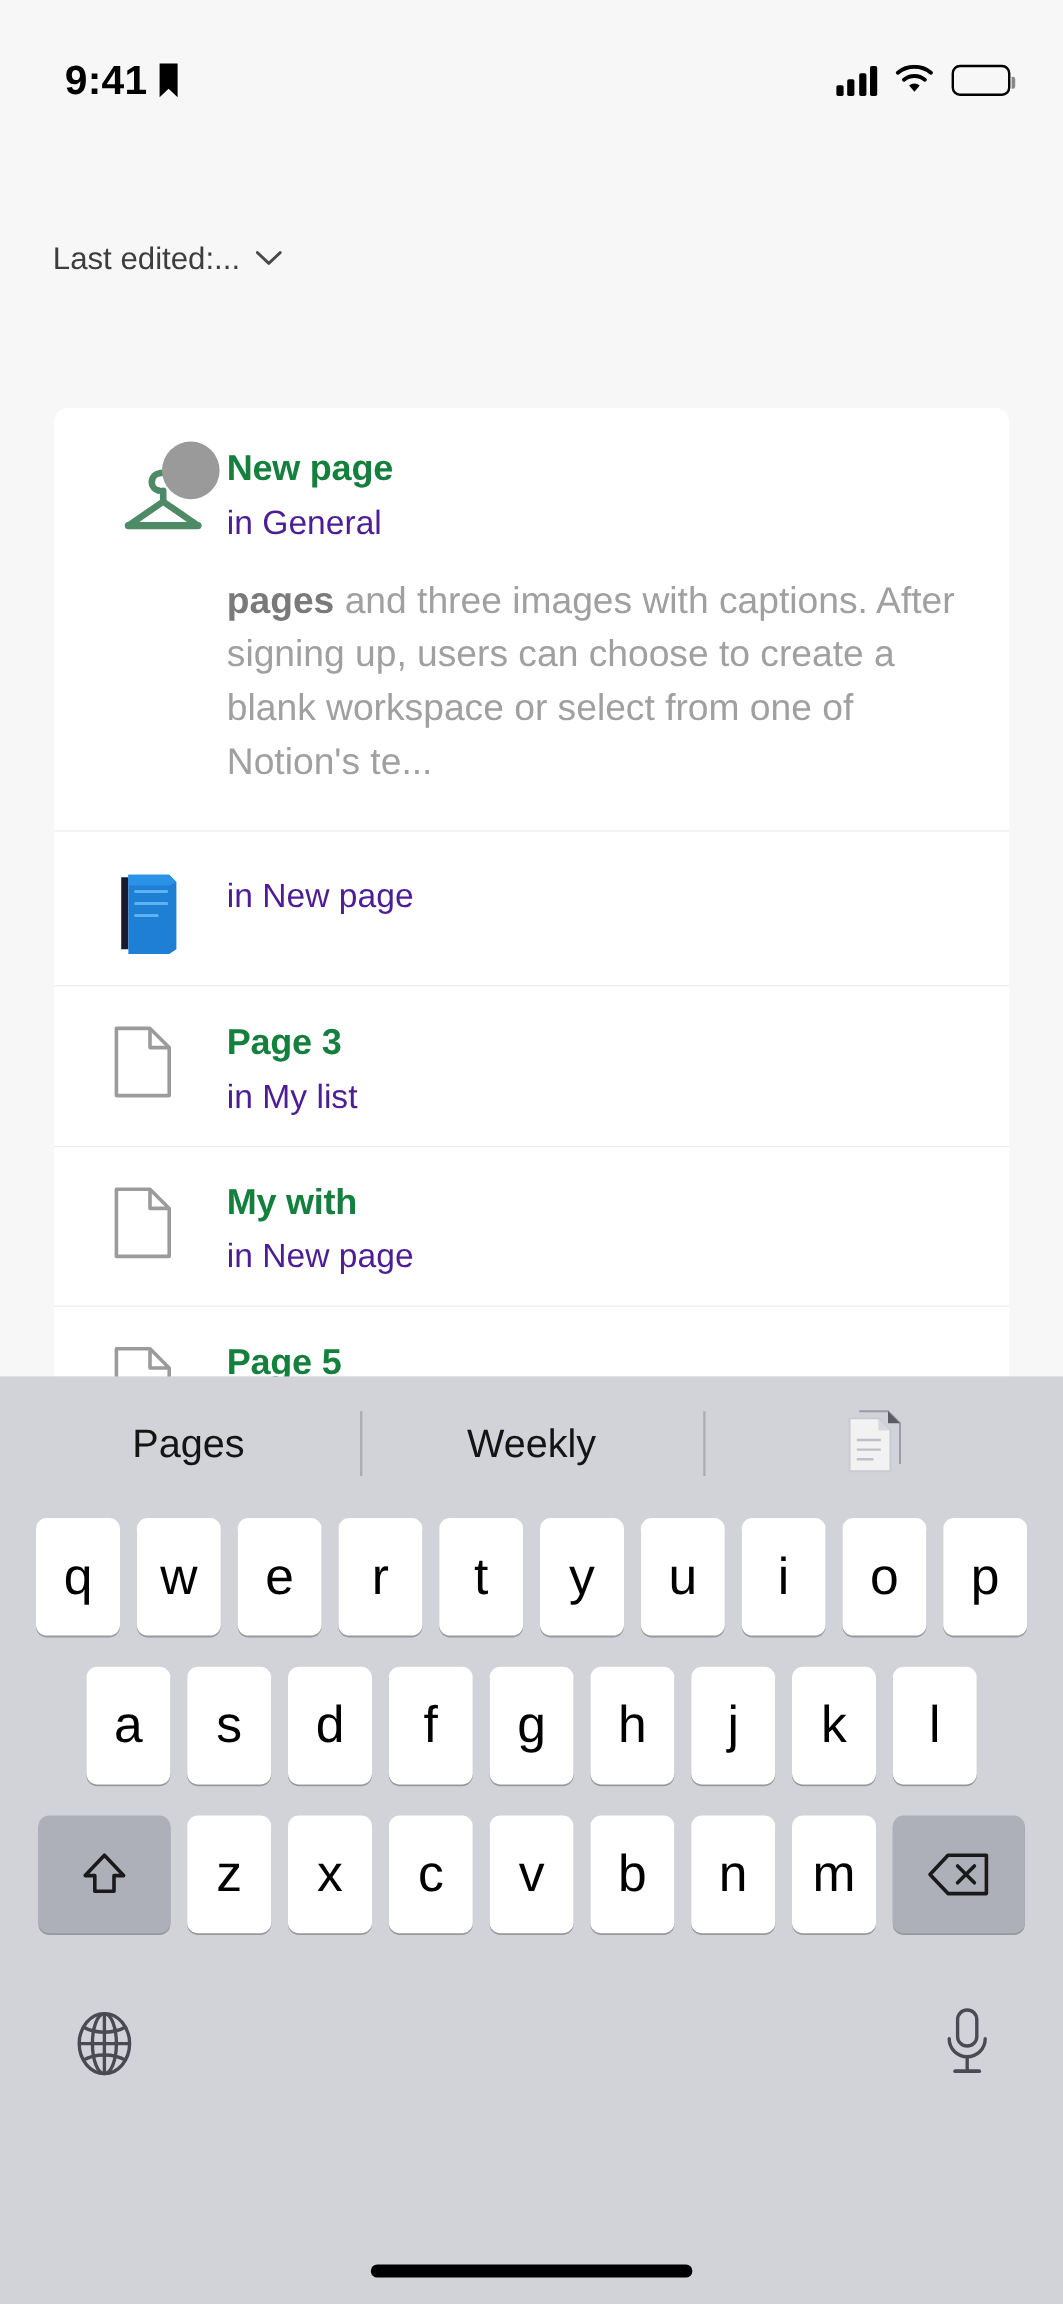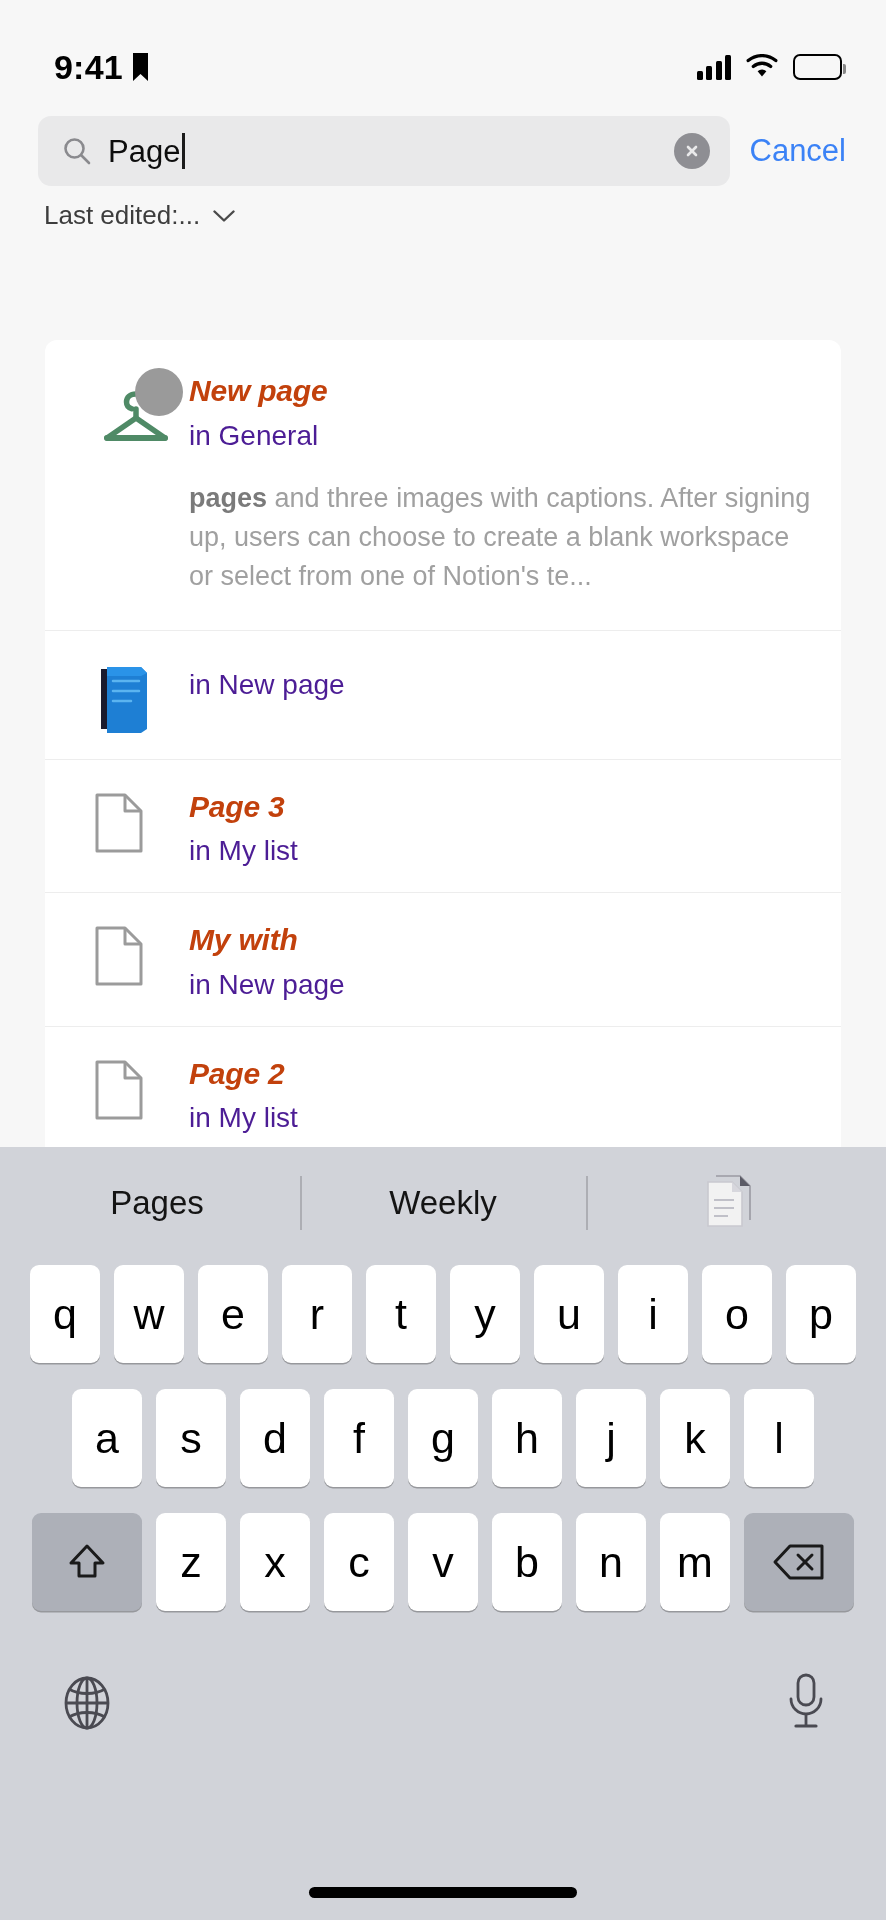--- a/index.html
+++ b/index.html
@@ -68,23 +68,23 @@
     background: #ffffff; border-radius: 12px 12px 0 0; overflow: hidden;
   }
   .result-row {
     display: flex; padding: 28px 30px 24px 48px; gap: 0;
     border-bottom: 1px solid #ededed; position: relative;
   }
   .result-row.first { padding-top: 32px; padding-bottom: 34px; }
   .result-row:last-child { border-bottom: none; }
   .res-icon-col { width: 96px; flex: 0 0 96px; display: flex; align-items: flex-start; justify-content: flex-start; padding-top: 4px; }
   .res-body { flex: 1; display: flex; flex-direction: column; }
-  .res-title { font-size: 30px; font-weight: 700; color: #c2410c; line-height: 1.25; letter-spacing: -0.2px; font-style: italic; }
+  .res-title { font-size: 30px; font-weight: 700; color: #15803d; line-height: 1.25; letter-spacing: -0.2px; }
   .res-parent { font-size: 28px; color: #4c1d95; margin-top: 8px; line-height: 1.25; }
-  .res-snippet { font-size: 27px; color: #a0a0a0; line-height: 1.45; margin-top: 26px; max-width: 660px; }
+  .res-snippet { font-size: 31px; color: #a0a0a0; line-height: 1.45; margin-top: 26px; max-width: 660px; }
   .res-snippet b { color: #7a7a7a; font-weight: 700; }
 
   
   .emoji-hanger { position: relative; width: 86px; height: 86px; }
   .avatar-dot {
     position: absolute; left: 42px; top: -8px; width: 48px; height: 48px;
     border-radius: 50%; background: #9a9a9a;
   }
   .emoji-book { width: 62px; height: 72px; }
   .doc-icon { width: 52px; height: 62px; }
@@ -172,41 +172,20 @@
         <svg width="34" height="26" viewBox="0 0 34 26">
           <path d="M17 22.5l4.4-5.3a6.6 6.6 0 0 0-8.8 0z" fill="#000"></path>
           <path d="M8.3 12.4a13.6 13.6 0 0 1 17.4 0" stroke="#000" stroke-width="3.3" fill="none" stroke-linecap="round"></path>
           <path d="M3.2 6.6a21.6 21.6 0 0 1 27.6 0" stroke="#000" stroke-width="3.3" fill="none" stroke-linecap="round"></path>
         </svg>
       </span>
       <span class="battery-icon"><span class="battery-fill"></span></span>
     </div>
   </div>
 
-  <div class="search-row">
-    <div class="search-field">
-      <span class="search-icon">
-        <svg width="30" height="30" viewBox="0 0 30 30">
-          <circle cx="12.5" cy="12.5" r="9" stroke="#8a8a8e" stroke-width="2.6" fill="none"></circle>
-          <line x1="19.5" y1="19.5" x2="27" y2="27" stroke="#8a8a8e" stroke-width="2.6" stroke-linecap="round"></line>
-        </svg>
-      </span>
-      <span class="search-text-wrap">
-        <span class="search-value">Page</span>
-        <span class="caret"></span>
-      </span>
-      <span class="clear-btn">
-        <svg width="20" height="20" viewBox="0 0 20 20">
-          <line x1="6" y1="6" x2="14" y2="14" stroke="#e9e9ea" stroke-width="2.6" stroke-linecap="round"></line>
-          <line x1="14" y1="6" x2="6" y2="14" stroke="#e9e9ea" stroke-width="2.6" stroke-linecap="round"></line>
-        </svg>
-      </span>
-    </div>
-    <div class="cancel-btn">Cancel</div>
-  </div>
 
   <div class="filter-row">
     <span class="filter-label">Last edited:...</span>
     <span class="chevron-down">
       <svg width="22" height="13" viewBox="0 0 22 13">
           <path d="M1.5 1.5L11 10.5 20.5 1.5" stroke="#4a4a4a" stroke-width="2.4" fill="none" stroke-linecap="round" stroke-linejoin="round"></path>
         </svg>
     </span>
   </div>
 
@@ -280,21 +259,21 @@
     <div class="result-row">
       <div class="res-icon-col">
         <span class="doc-icon">
           <svg width="52" height="62" viewBox="0 0 52 62">
             <path d="M4 3h28l16 16v40H4z" stroke="#9b9b9b" stroke-width="3" fill="none" stroke-linejoin="round"></path>
             <path d="M32 3v16h16" stroke="#9b9b9b" stroke-width="3" fill="none" stroke-linejoin="round"></path>
           </svg>
         </span>
       </div>
       <div class="res-body">
-        <span class="res-title">Page 2</span>
+        <span class="res-title">Page 5</span>
         <span class="res-parent">in My list</span>
       </div>
     </div>
 
   </div>
 
   <div class="keyboard">
 
     <div class="predictive">
       <div class="pred-cell">

